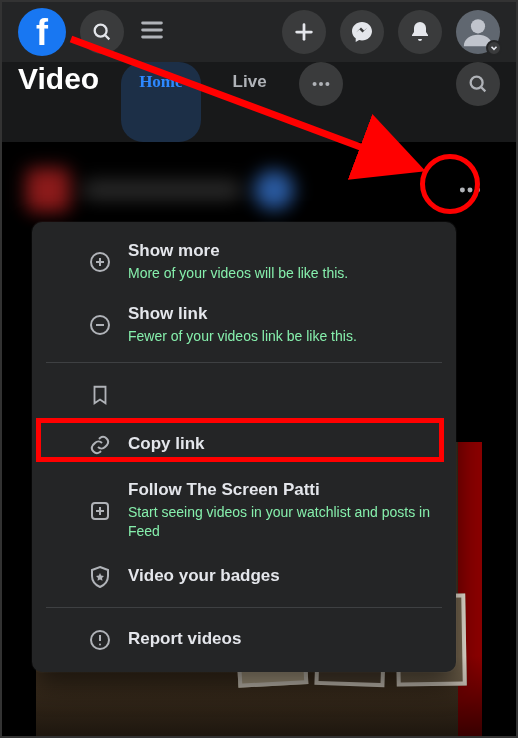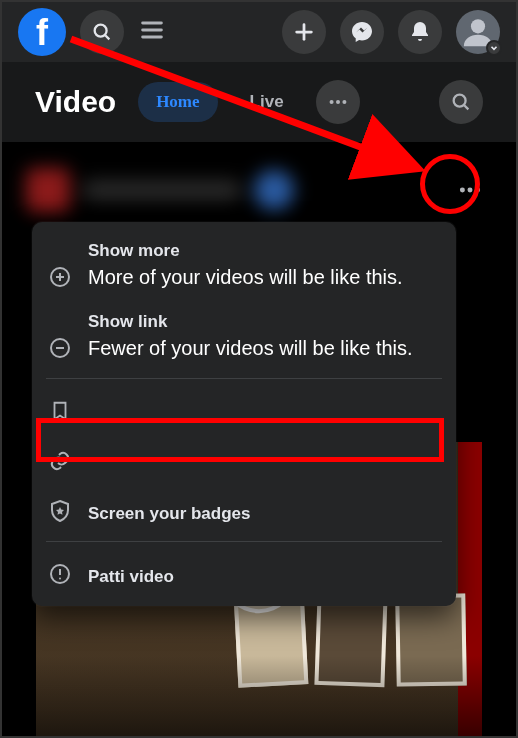--- a/index.html
+++ b/index.html
@@ -7,21 +7,21 @@
   .wrap { width: 518px; height: 738px; position: relative; background: #000; border: 2px solid #333; }
   
   .header { height: 60px; width: 100%; background: #242526; display: flex; align-items: center; padding: 0 16px; justify-content: space-between; }
   .header-left, .header-right { display: flex; align-items: center; gap: 14px; }
   .fb-logo { width: 48px; height: 48px; border-radius: 50%; background: #1877f2; display: flex; align-items: center; justify-content: center; }
   .fb-letter { color: #fff; font-size: 36px; font-weight: 800; font-family: Arial, sans-serif; line-height: 1; margin-top: 2px; }
   .circle-btn { width: 44px; height: 44px; border-radius: 50%; background: #3a3b3c; display: flex; align-items: center; justify-content: center; color: #e4e6eb; }
   .avatar { width: 44px; height: 44px; border-radius: 50%; background: #606770; display:flex; align-items:center; justify-content:center; position: relative; }
   .avatar-badge { position: absolute; bottom: -2px; right: -2px; width: 16px; height: 16px; border-radius: 50%; background: #3a3b3c; border: 2px solid #242526; display:flex; align-items:center; justify-content:center; }
   
-  .subnav { height: 80px; background: #18191a; display: flex; align-items: center; padding: 0 33px; gap: 14px; }
+  .subnav { height: 80px; background: #18191a; display: flex; padding: 0 16px; gap: 14px; }
   .subnav-title { font-size: 30px; font-weight: 800; color: #fff; margin-right: 8px; }
   .pill { padding: 10px 18px; border-radius: 22px; font-size: 17px; font-weight: 600; color: #b0b3b8; }
   .pill.active { background: #2d88ff33; color: #2d88ff; font-family: Liberation Serif, serif; }
   .pill.dark { background: transparent; }
   .icon-pill { width: 44px; height: 44px; border-radius: 50%; background: #3a3b3c; display: flex; align-items: center; justify-content: center; color: #b0b3b8; }
   .sub-spacer { flex: 1; }
   
   .post-area { position: absolute; top: 140px; left: 0; right: 0; bottom: 0; background: #000; }
   .post-head { height: 96px; display: flex; align-items: center; padding: 0 24px; gap: 12px; }
   .blur-box { filter: blur(9px); display:flex; align-items:center; gap:12px; }
@@ -36,24 +36,24 @@
   .video-bg { position: absolute; top: 300px; left: 34px; right: 34px; bottom: 0; background: linear-gradient(180deg, #3a2e1f, #4a3824); overflow:hidden; }
   .video-strip-r { position:absolute; right:-6px; top:0; bottom:0; width:30px; background:#8b0000; }
   .video-strip-b { position:absolute; left:0; right:0; bottom:0; height:80px; background:linear-gradient(0deg, rgba(0,0,0,.6), transparent); }
   .photos { position:absolute; bottom: 50px; right: 6px; left: 200px; display:flex; gap:10px; }
   .photo { width:70px; height:92px; background:#c8b89a; border:4px solid #f0e8da; transform: rotate(-3deg); }
   .photo:nth-child(2){transform:rotate(2deg); background:#5a4a38;}
   .photo:nth-child(3){transform:rotate(-1deg); background:#7a6a52;}
   .play-btn { position: absolute; top: 40%; left: 50%; transform: translate(-50%, -30%); width: 76px; height: 76px; border-radius: 50%; background: rgba(255,255,255,.25); border: 4px solid rgba(255,255,255,.95); display:flex; align-items:center; justify-content:center; }
   
   .menu { position: absolute; top: 220px; left: 30px; right: 60px; background: #242526; border-radius: 10px; box-shadow: 0 12px 28px rgba(0,0,0,.6), 0 0 0 1px rgba(255,255,255,.04); padding: 8px 0; z-index: 20; }
-  .menu-item { display: flex; align-items: flex-end; padding: 10px 14px; gap: 14px; }
+  .menu-item { display: flex; align-items: center; padding: 10px 14px; gap: 14px; margin-left: 40px; }
   .menu-icon { width: 28px; height: 28px; flex-shrink: 0; display: flex; align-items: center; justify-content: center; color: #b0b3b8; margin-top: 2px; }
   .mi-title { font-size: 17px; font-weight: 700; color: #e4e6eb; line-height: 1.3; }
-  .mi-sub { font-size: 20px; color: #ffffff; margin-top: 2px; line-height: 1.35; }
+  .mi-sub { font-size: 14px; color: #86efac; margin-top: 2px; line-height: 1.35; }
   .menu-divider { height: 1px; background: #3e4042; margin: 6px 14px; }
   .highlight { position: absolute; left: 34px; right: 72px; top: 416px; height: 44px; border: 5px solid #ff0000; z-index: 25; pointer-events:none; }
 </style>
 </head>
 <body>
 
 <div class="wrap">
 
   <div class="header">
     <div class="header-left">
@@ -174,61 +174,77 @@
     </div>
     <div class="menu-item">
       <div class="menu-icon">
           <svg width="24" height="24" viewBox="0 0 24 24" fill="none" stroke="currentColor" stroke-width="2">
             <circle cx="12" cy="12" r="9"></circle>
             <line x1="8" y1="12" x2="16" y2="12"></line>
           </svg>
         </div>
       <div>
           <div class="mi-title">Show link</div>
-          <div class="mi-sub">Fewer of your videos will be like this.</div>
+          <div class="mi-sub">Fewer of your videos link be like this.</div>
         </div>
     </div>
     <div class="menu-divider"></div>
     <div class="menu-item">
       <div class="menu-icon">
           <svg width="22" height="24" viewBox="0 0 24 24" fill="none" stroke="currentColor" stroke-width="2">
             <path d="M6 3h12v18l-6-4-6 4V3z"></path>
           </svg>
         </div>
     </div>
     <div class="menu-item">
       <div class="menu-icon">
           <svg width="24" height="24" viewBox="0 0 24 24" fill="none" stroke="currentColor" stroke-width="2">
             <path d="M10 14a5 5 0 0 0 7 0l2-2a5 5 0 0 0-7-7l-1 1"></path>
             <path d="M14 10a5 5 0 0 0-7 0l-2 2a5 5 0 0 0 7 7l1-1"></path>
           </svg>
         </div>
+      <div>
+          <div class="mi-title">Copy link</div>
+        </div>
+    </div>
+    <div class="menu-item">
+      <div class="menu-icon">
+          <svg width="24" height="24" viewBox="0 0 24 24" fill="none" stroke="currentColor" stroke-width="2">
+            <rect x="4" y="4" width="16" height="16" rx="3"></rect>
+            <line x1="12" y1="8" x2="12" y2="16"></line>
+            <line x1="8" y1="12" x2="16" y2="12"></line>
+          </svg>
+        </div>
+      <div>
+          <div class="mi-title">Follow The Screen Patti</div>
+          <div class="mi-sub">Start seeing videos in your watchlist and posts in Feed</div>
+        </div>
     </div>
     <div class="menu-item">
       <div class="menu-icon">
           <svg width="24" height="24" viewBox="0 0 24 24" fill="none" stroke="currentColor" stroke-width="2">
             <path d="M12 2l8 3v6c0 5-3.5 9-8 11-4.5-2-8-6-8-11V5l8-3z"></path>
             <polygon points="12 8 13.2 10.5 16 11 14 13 14.5 15.8 12 14.5 9.5 15.8 10 13 8 11 10.8 10.5" fill="currentColor" stroke="none"></polygon>
           </svg>
         </div>
       <div>
-          <div class="mi-title">Screen your badges</div>
+          <div class="mi-title">Video your badges</div>
         </div>
     </div>
     <div class="menu-divider"></div>
     <div class="menu-item">
       <div class="menu-icon">
           <svg width="24" height="24" viewBox="0 0 24 24" fill="none" stroke="currentColor" stroke-width="2">
             <circle cx="12" cy="12" r="9"></circle>
             <line x1="12" y1="7" x2="12" y2="13"></line>
             <circle cx="12" cy="16.5" r="1" fill="currentColor" stroke="none"></circle>
           </svg>
         </div>
       <div>
-          <div class="mi-title">Patti video</div>
+          <div class="mi-title">Report videos</div>
         </div>
     </div>
   </div>
 
   <div class="red-circle"></div>
   <div class="highlight"></div>
   <svg class="red-arrow" viewBox="0 0 360 150">
     <defs>
         <marker id="ah" markerWidth="10" markerHeight="10" refX="7" refY="5" orient="auto">
           <polygon points="0 0, 10 5, 0 10" fill="#ff0000"></polygon>

